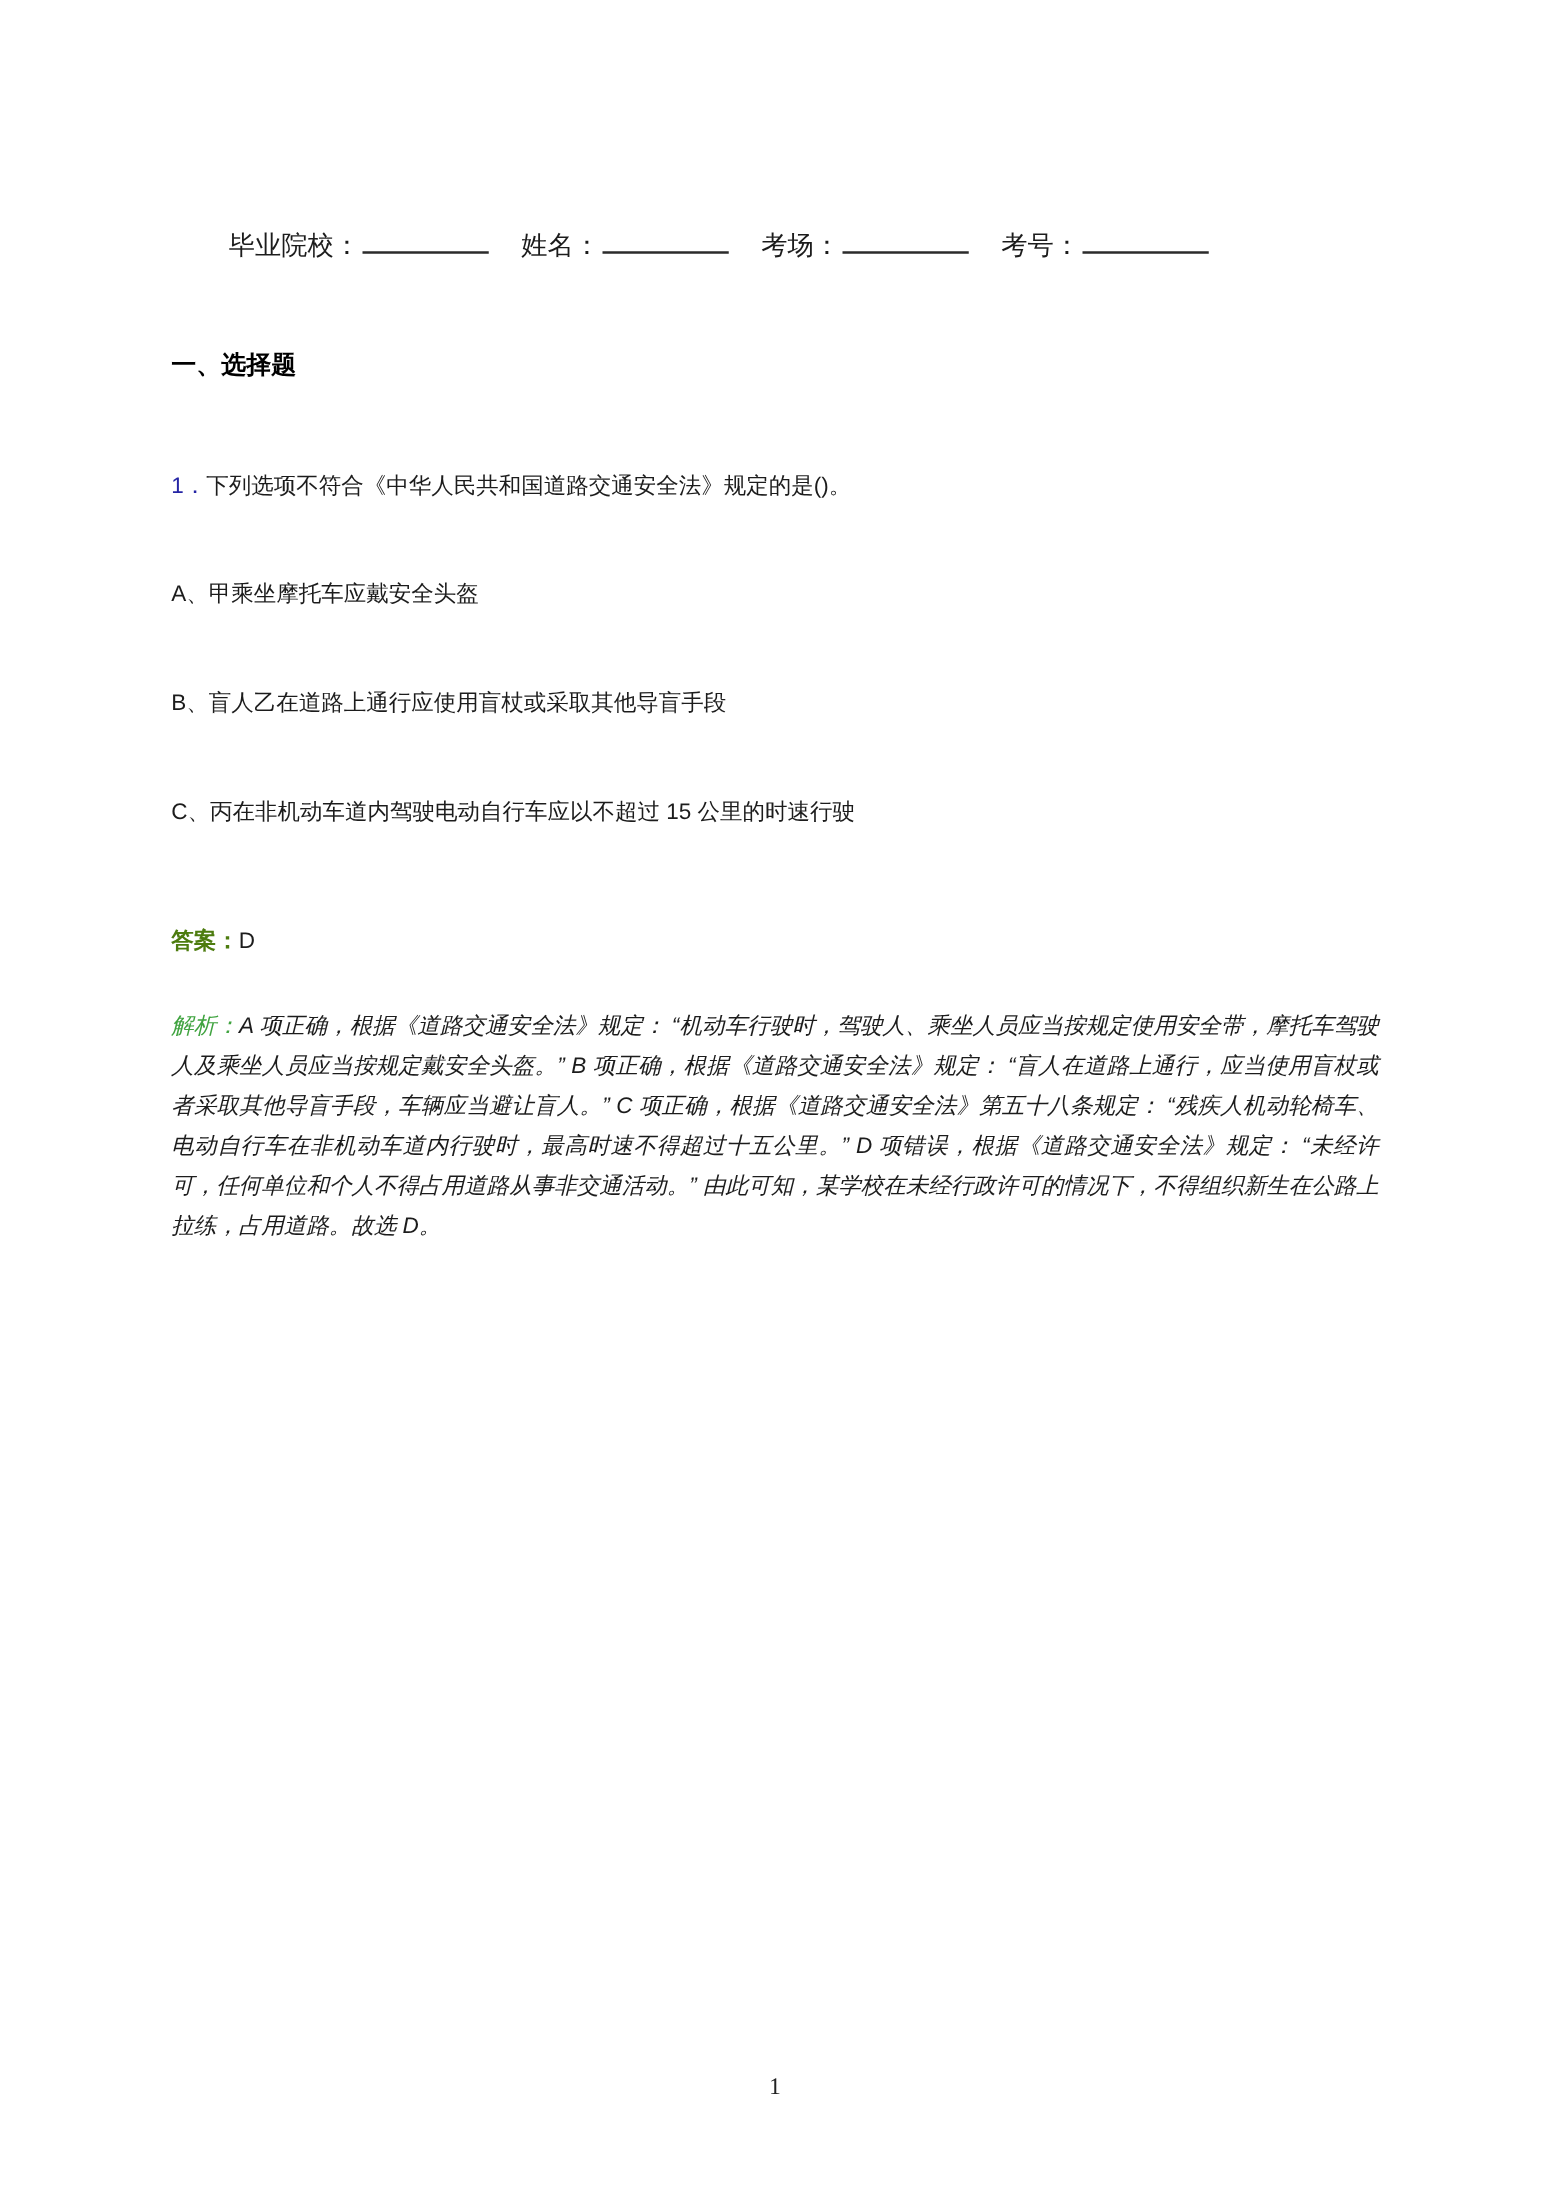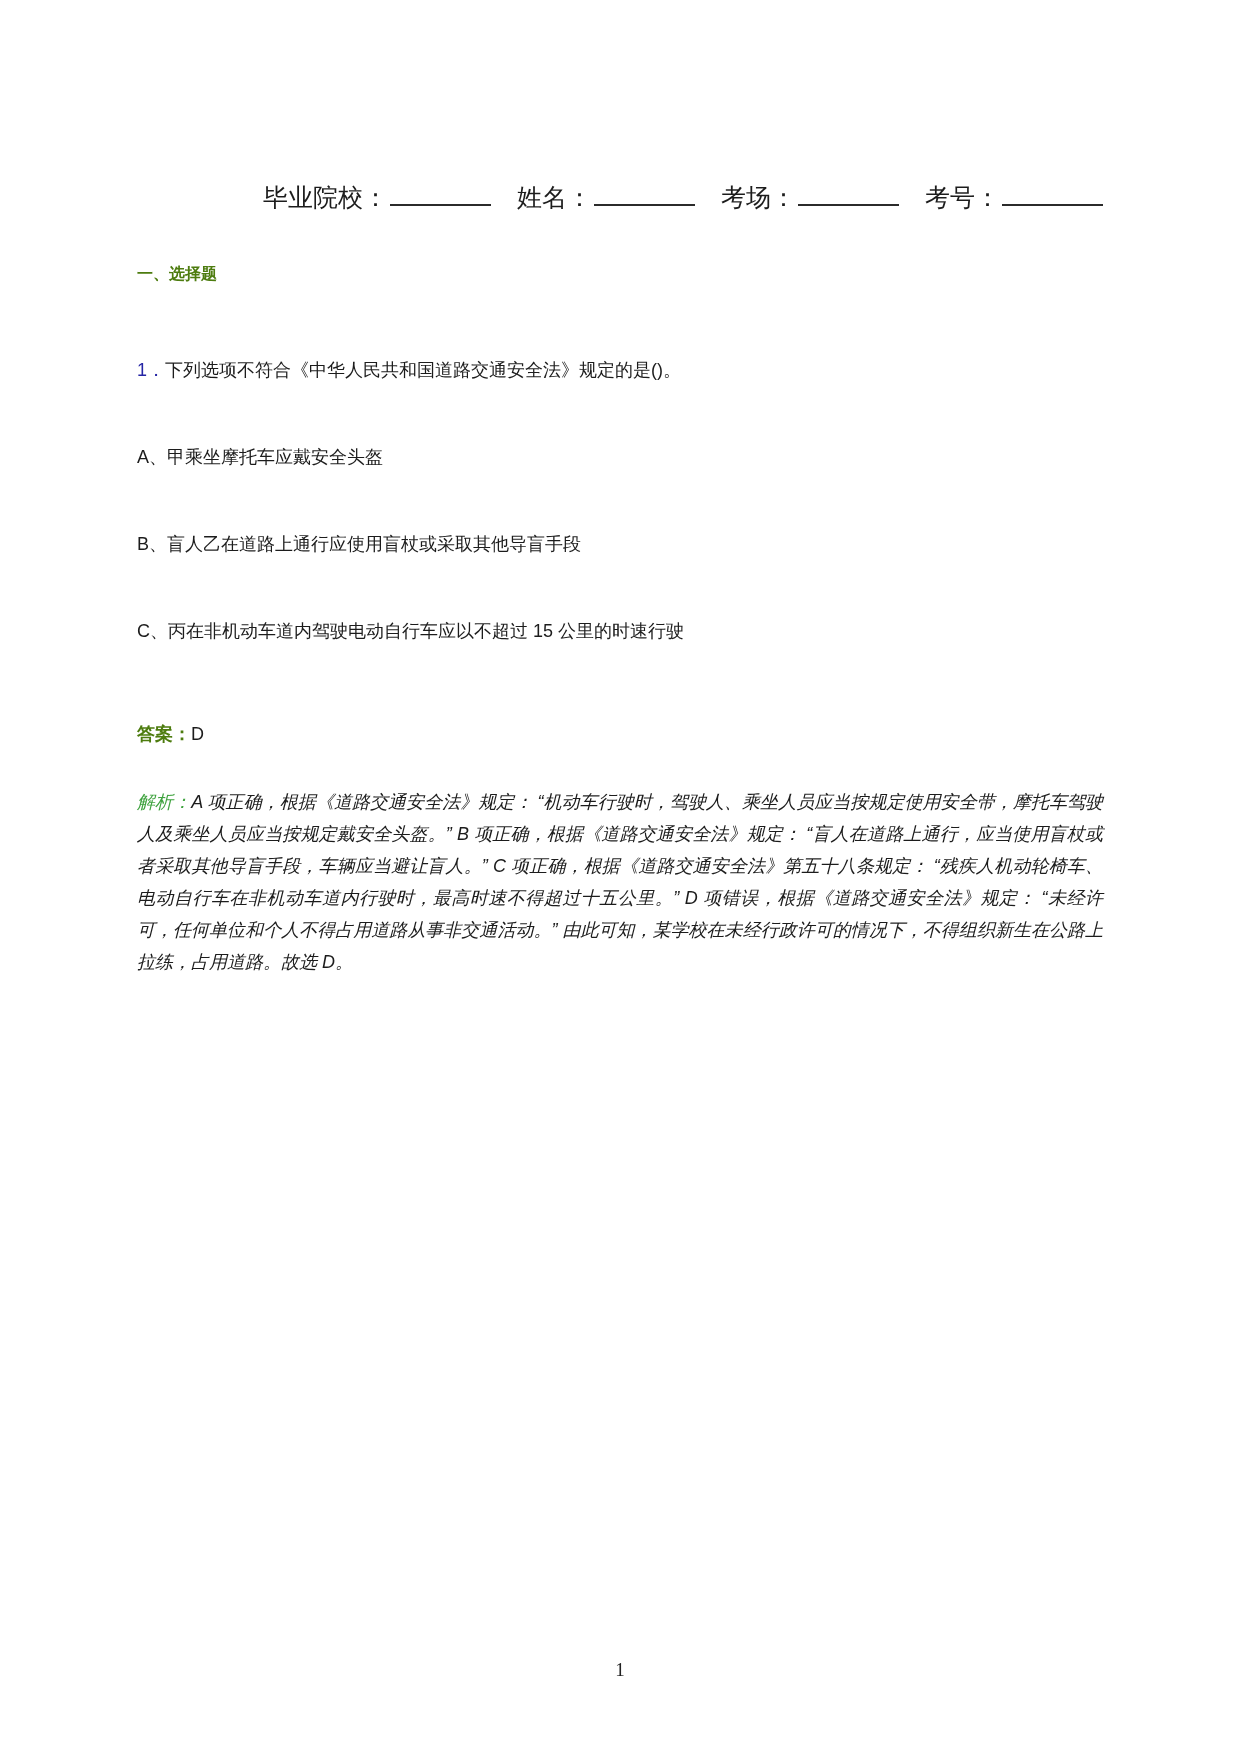--- a/index.html
+++ b/index.html
@@ -20,41 +20,40 @@
     font-size: 28px;
     font-weight: bold;
     line-height: 63px;
     text-align: center;
     max-width: 835px;
     margin: 0 auto;
     color: #111111;
   }
   .form-line {
     margin: 58px 0 0 46px;
-    font-size: 25px;
+    font-size: 21px;
     line-height: 34px;
     white-space: nowrap;
-    text-align: right;
   }
   .field { display: inline-block; }
   .field + .field { margin-left: 26px; }
   .blank {
     display: inline-block;
     width: 101px;
     height: 22px;
     border-bottom: 2px solid #2b2b2b;
     vertical-align: baseline;
     margin-left: 2px;
   }
   .section-heading {
-    margin-top: 44px;
-    font-size: 16px;
+    margin-top: 62px;
+    font-size: 20px;
     line-height: 32px;
     font-weight: bold;
-    color: #4d7c0f;
+    color: #000000;
   }
   .qa p { font-size: 18px; line-height: 32px; }
   .question { margin-top: 64px; }
   .question-number { color: #2525a5; }
   .option { margin-top: 55px; }
   .answer-line { margin-top: 71px; }
   .answer-label { color: #4d7c0f; font-weight: bold; }
   .answer-value { color: #1c1c1c; }
   .analysis {
     margin-top: 36px;

